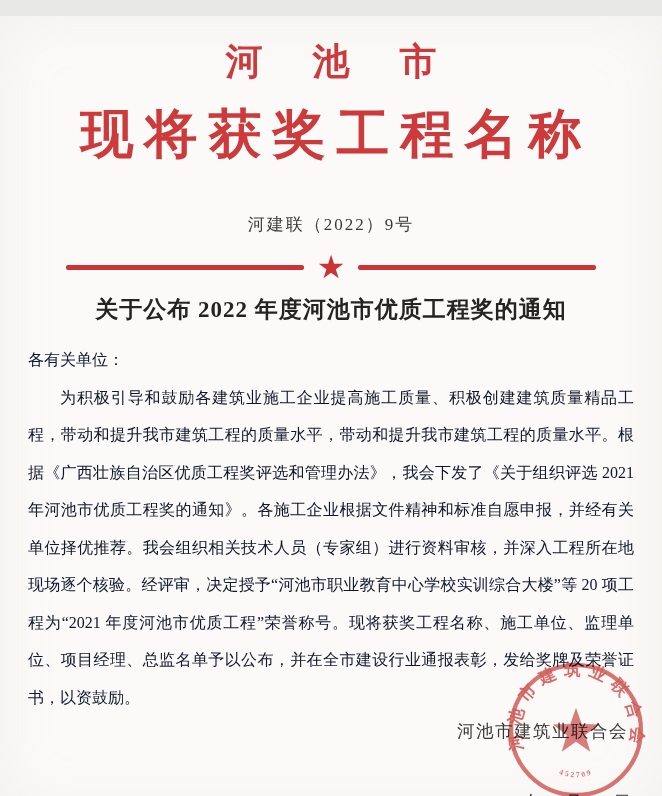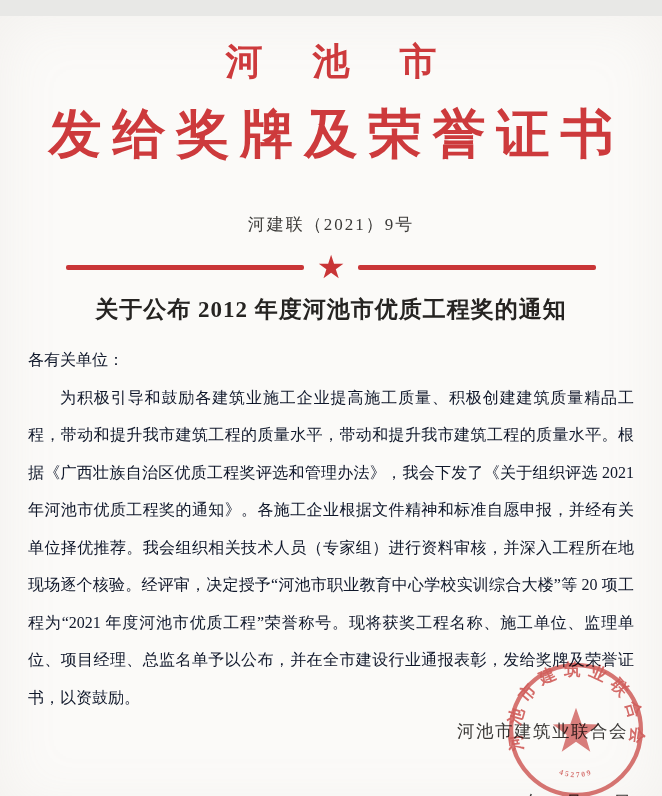--- a/index.html
+++ b/index.html
@@ -123,31 +123,31 @@
     font-family:"Liberation Serif","DejaVu Serif",serif;
     font-weight:bold;
   }
 </style>
 </head>
 <body>
 
 <div class="page">
 
   <div class="org-line1">河池市</div>
-  <div class="org-line2">发给奖牌及荣誉证书</div>
+  <div class="org-line2">现将获奖工程名称</div>
 
-  <div class="doc-number">河建联（2021）9号</div>
+  <div class="doc-number">河建联（2022）9号</div>
 
   <div class="divider">
     <span class="bar"></span>
     <span class="star">★</span>
     <span class="bar"></span>
   </div>
 
-  <div class="doc-title">关于公布 2012 年度河池市优质工程奖的通知</div>
+  <div class="doc-title">关于公布 2022 年度河池市优质工程奖的通知</div>
 
   <div class="body-block">
     <div class="salutation">各有关单位：</div>
     <div class="paragraph">为积极引导和鼓励各建筑业施工企业提高施工质量、积极创建建筑质量精品工程，带动和提升我市建筑工程的质量水平，带动和提升我市建筑工程的质量水平。根据《广西壮族自治区优质工程奖评选和管理办法》，我会下发了《关于组织评选 2021 年河池市优质工程奖的通知》。各施工企业根据文件精神和标准自愿申报，并经有关单位择优推荐。我会组织相关技术人员（专家组）进行资料审核，并深入工程所在地现场逐个核验。经评审，决定授予“河池市职业教育中心学校实训综合大楼”等 20 项工程为“2021 年度河池市优质工程”荣誉称号。现将获奖工程名称、施工单位、监理单位、项目经理、总监名单予以公布，并在全市建设行业通报表彰，发给奖牌及荣誉证书，以资鼓励。</div>
   </div>
 
 
   <div class="sign-org">河池市建筑业联合会</div>
   <div class="sign-date">2021 年 5 月 30 日</div>
 

